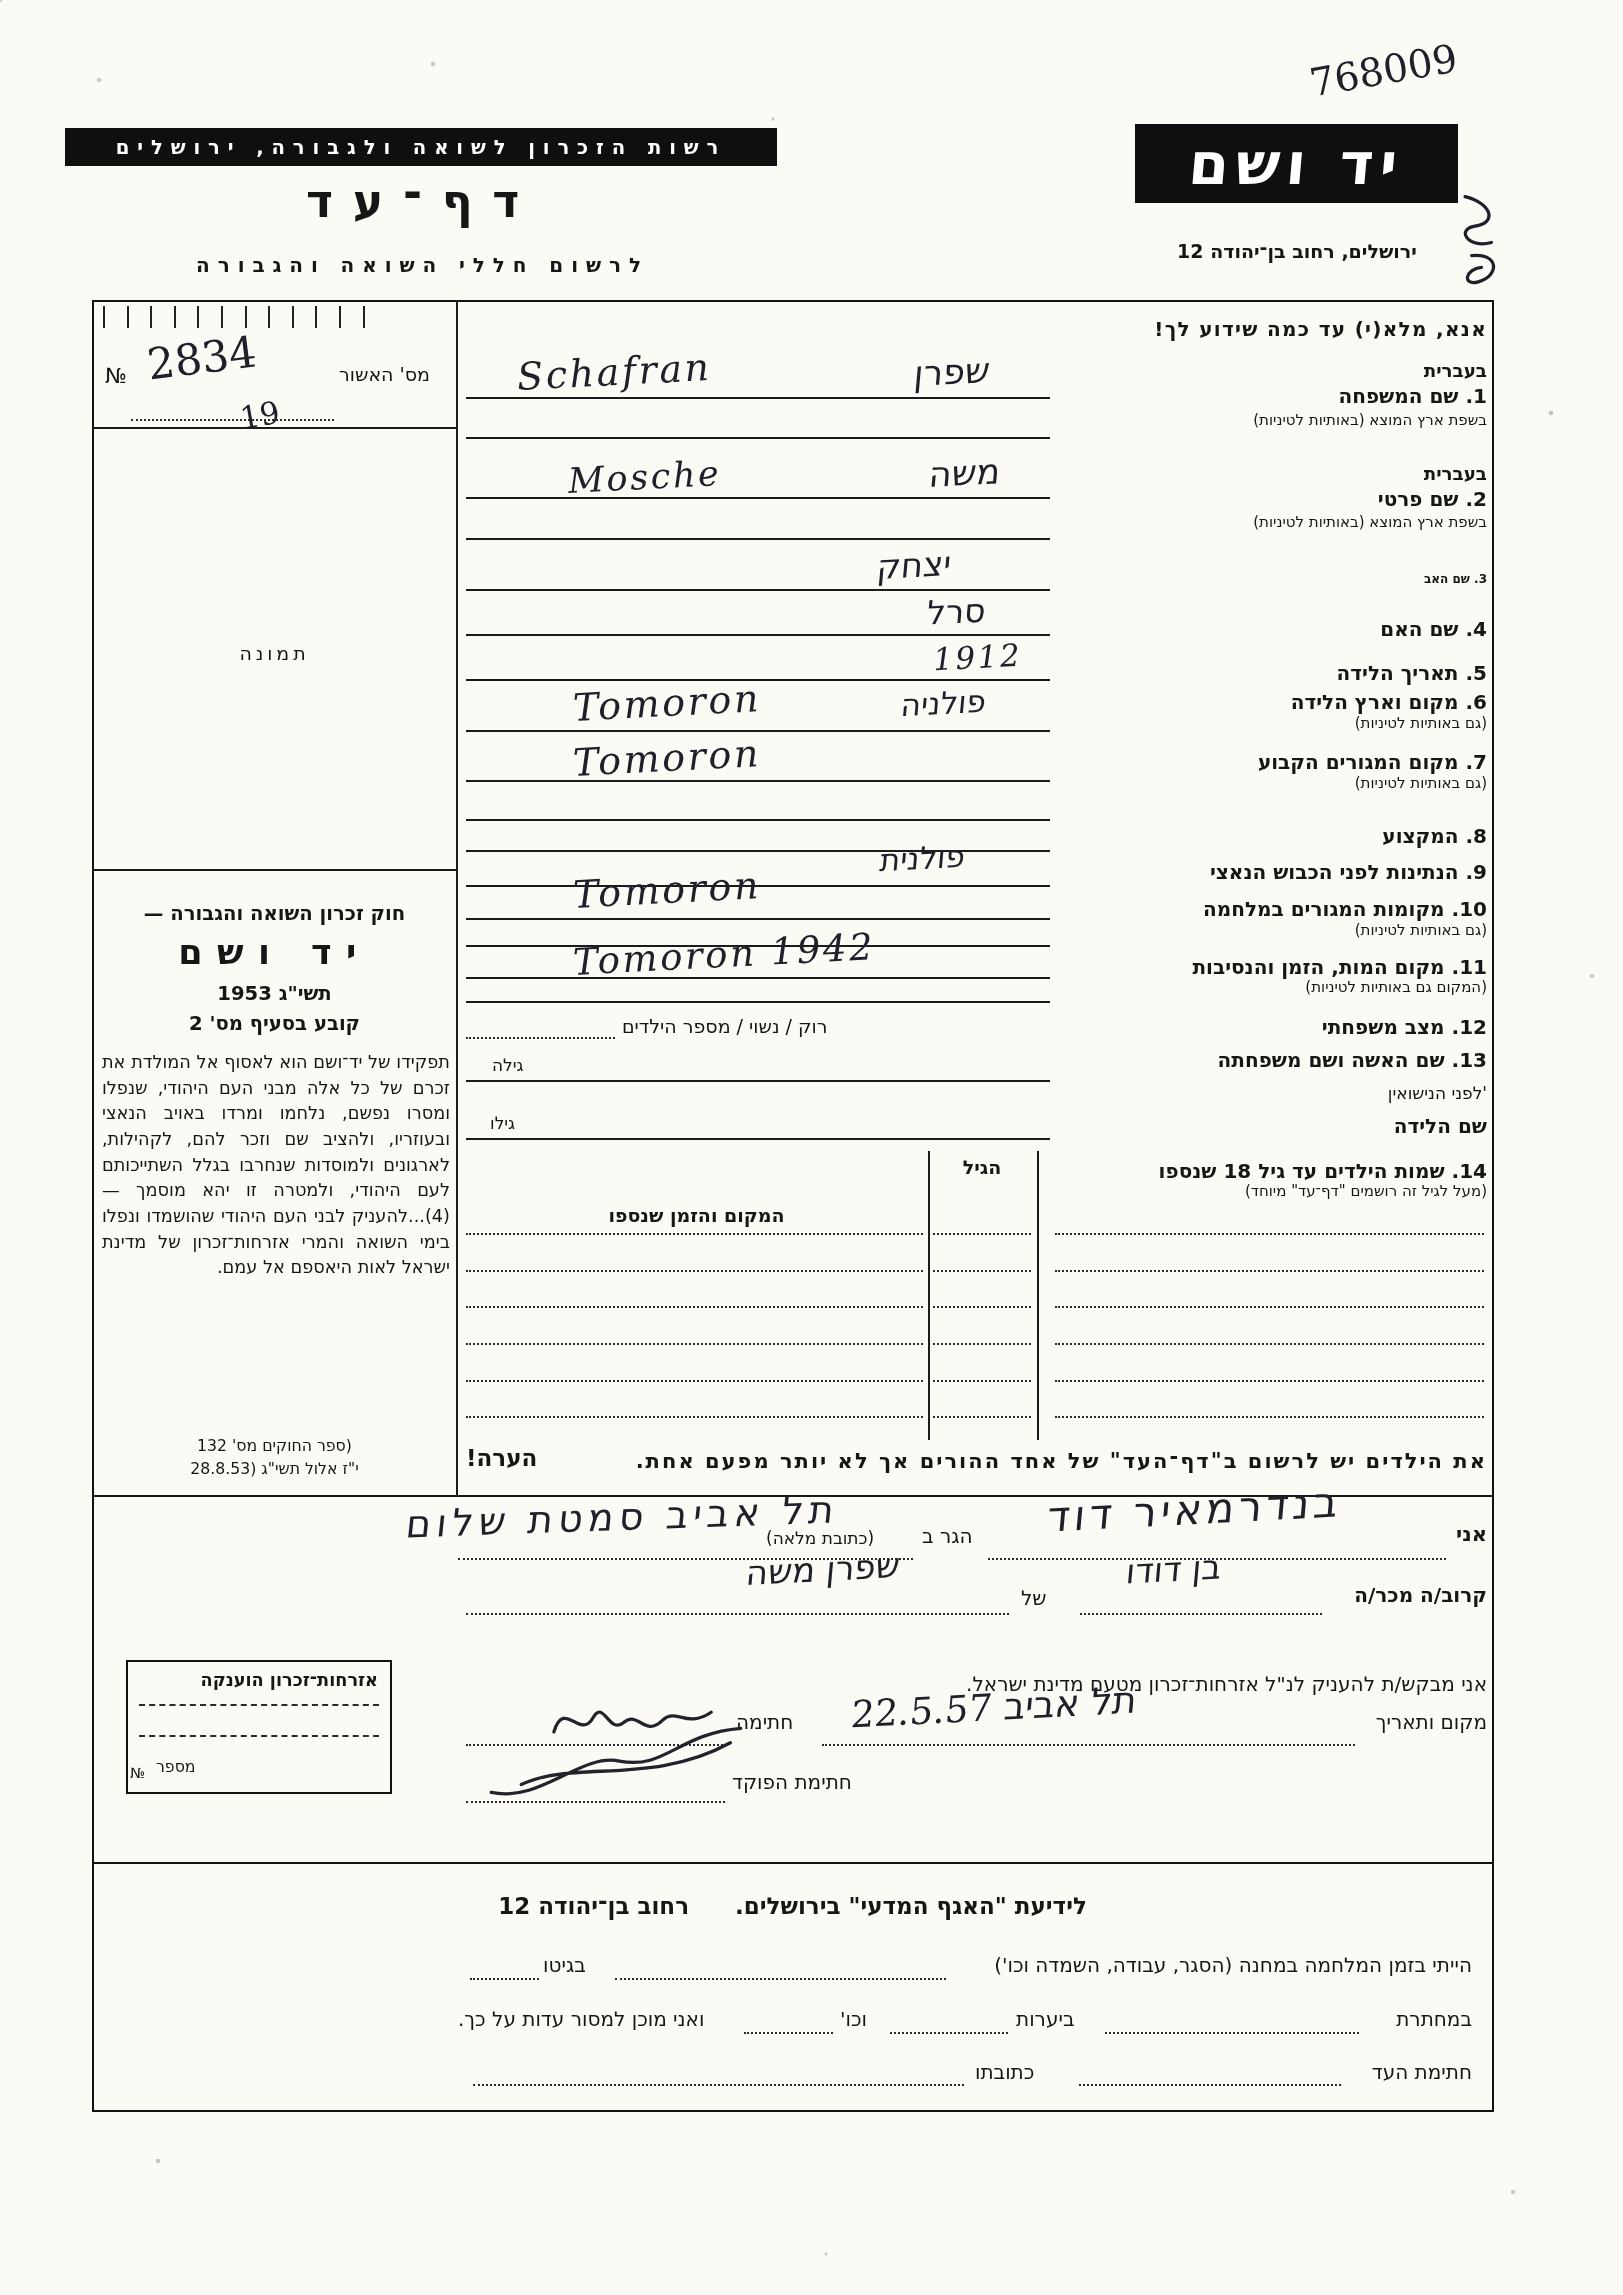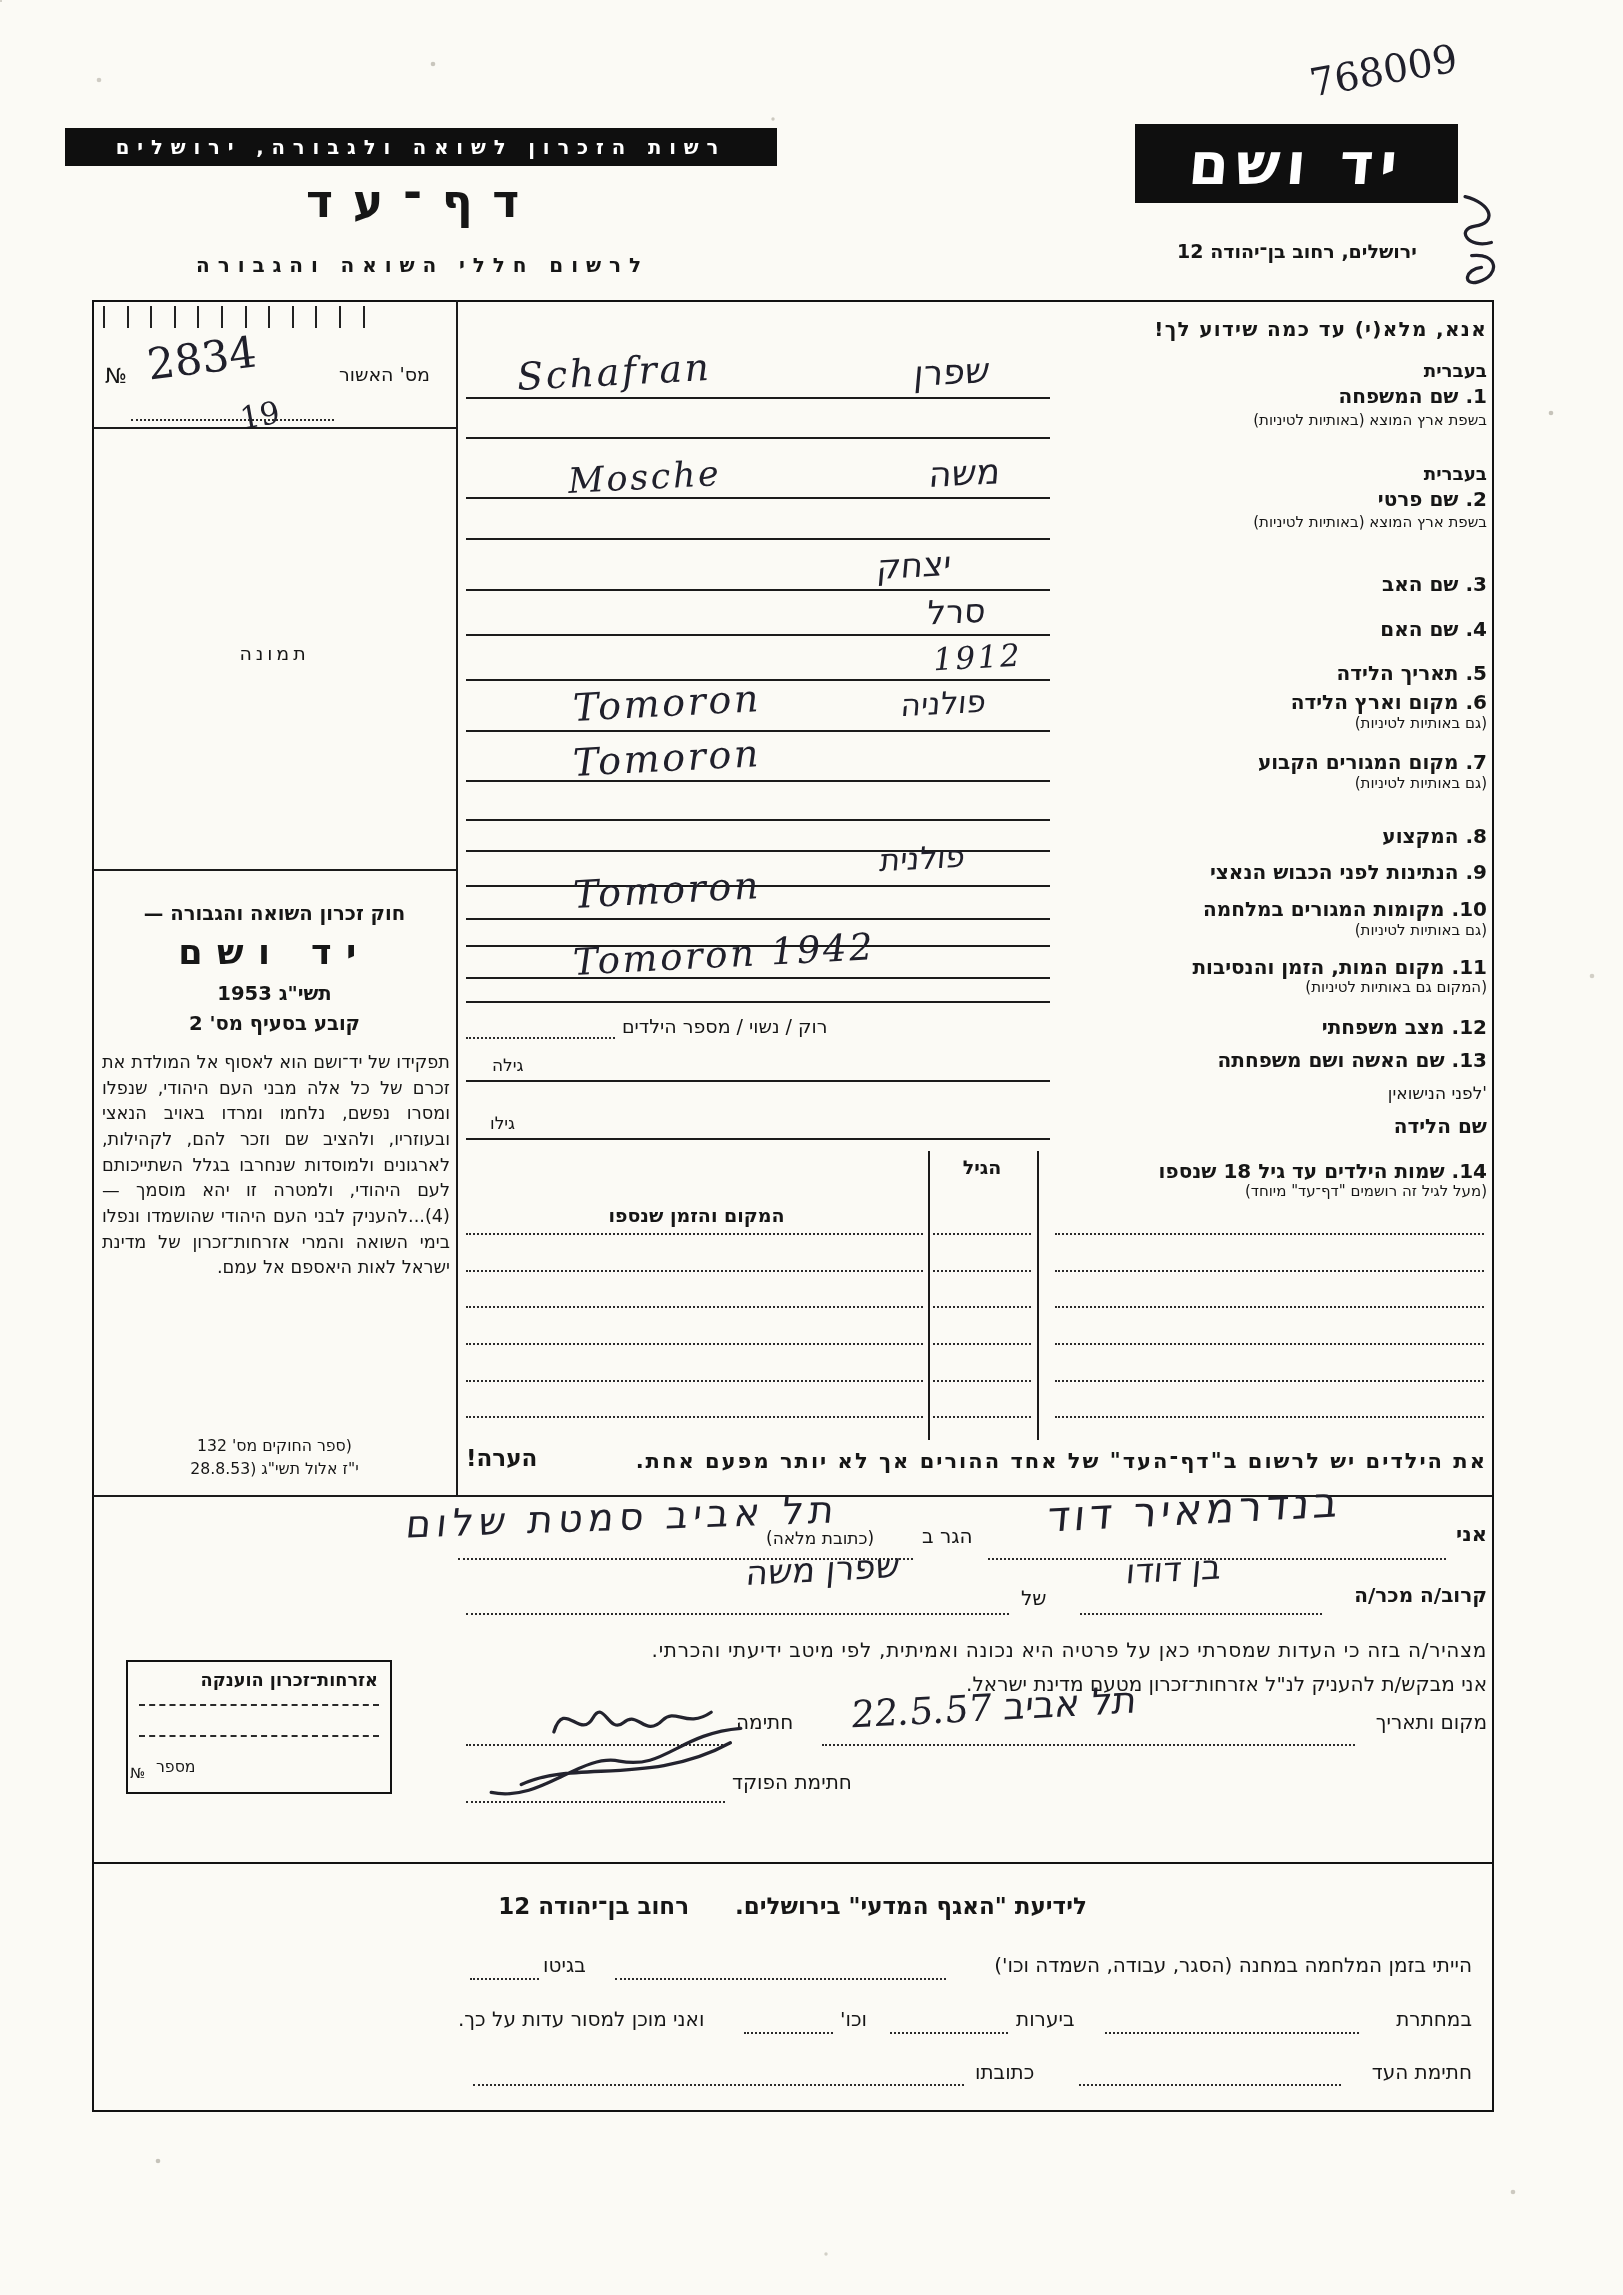--- a/index.html
+++ b/index.html
@@ -76,21 +76,21 @@
   <div class="hwl" style="left:517px;top:350px;font-size:38px;">Schafran</div>
 
   <div class="t b" style="right:136px;top:463px;font-size:18.3px;">בעברית</div>
   <div class="t b" style="right:136px;top:488px;font-size:20px;">2. שם פרטי</div>
   <div class="t" style="right:136px;top:514px;font-size:15px;">בשפת ארץ המוצא (באותיות לטיניות)</div>
   <div class="line" style="left:466px;top:497px;width:584px;"></div>
   <div class="line" style="left:466px;top:538px;width:584px;"></div>
   <div class="hw" style="left:929px;top:453px;font-size:35px;">משה</div>
   <div class="hwl" style="left:568px;top:457px;font-size:35px;">Mosche</div>
 
-  <div class="t b" style="right:136px;top:573px;font-size:20px;">3. שם האב</div>
+  <div class="t b" style="right:136px;top:573px;font-size:12px;">3. שם האב</div>
   <div class="line" style="left:466px;top:589px;width:584px;"></div>
   <div class="hw" style="left:877px;top:545px;font-size:34px;">יצחק</div>
 
   <div class="t b" style="right:136px;top:618px;font-size:20px;">4. שם האם</div>
   <div class="line" style="left:466px;top:634px;width:584px;"></div>
   <div class="hw" style="left:927px;top:592px;font-size:33px;">סרל</div>
 
   <div class="t b" style="right:136px;top:662px;font-size:20px;">5. תאריך הלידה</div>
   <div class="line" style="left:466px;top:679px;width:584px;"></div>
   <div class="hwl" style="left:933px;top:639px;font-size:31px;">1912</div>
@@ -176,21 +176,20 @@
   <div class="dot" style="left:458px;top:1558px;width:455px;"></div>
   <div class="hw" style="left:406px;top:1495px;font-size:38px;letter-spacing:5.2px;transform:rotate(-2deg) skewX(-8deg);">תל אביב סמטת שלום</div>
 
   <div class="t b" style="right:136px;top:1584px;font-size:20px;">קרוב/ה מכר/ה</div>
   <div class="hw" style="left:1126px;top:1549px;font-size:34px;">בן דודו</div>
   <div class="t" style="left:1021px;top:1587px;font-size:20px;">של</div>
   <div class="hw" style="left:746px;top:1549px;font-size:34px;">שפרן משה</div>
   <div class="dot" style="left:1080px;top:1613px;width:242px;"></div>
   <div class="dot" style="left:466px;top:1613px;width:543px;"></div>
 
-  <div class="t" style="right:136px;top:1639px;font-size:20px;letter-spacing:0.7px;">מצהיר/ה בזה כי העדות שמסרתי כאן על פרטיה היא נכונה ואמיתית, לפי מיטב ידיעתי והכרתי.</div>
   <div class="t" style="right:136px;top:1673px;font-size:20px;">אני מבקש/ת להעניק לנ"ל אזרחות־זכרון מטעם מדינת ישראל.</div>
 
   <div class="t" style="right:136px;top:1711px;font-size:20px;">מקום ותאריך</div>
   <div class="dot" style="left:822px;top:1744px;width:533px;"></div>
   <div class="hw" style="left:851px;top:1686px;font-size:37px;">תל אביב 22.5.57</div>
   <div class="t" style="left:736px;top:1711px;font-size:20px;">חתימה</div>
   <div class="dot" style="left:466px;top:1744px;width:261px;"></div>
   <svg class="sig" style="left:546px;top:1686px;" width="177" height="63" viewBox="0 0 270 96">
     <path d="M12 70 C28 18, 52 84, 72 48 C88 20, 96 74, 118 56 C142 36, 150 80, 178 52 C198 32, 214 66, 252 40" stroke="#23232e" stroke-width="5" fill="none" stroke-linecap="round"></path>
   </svg>

